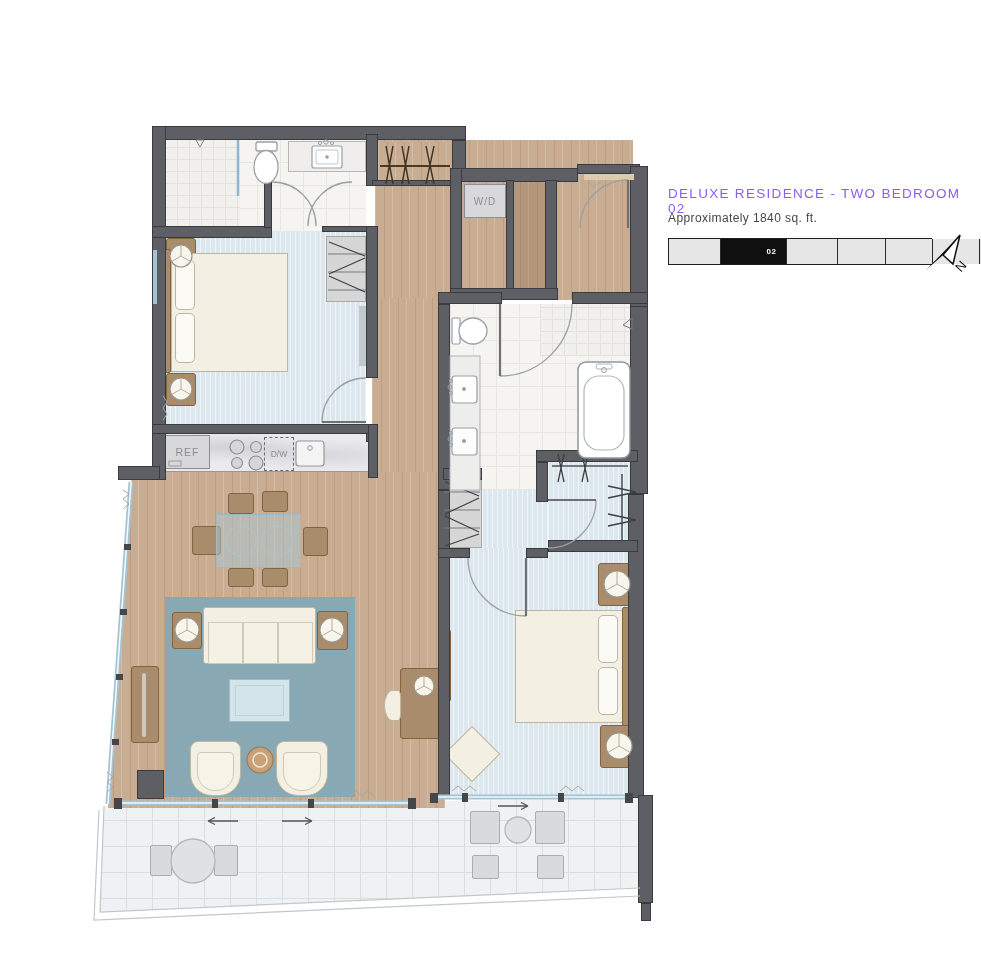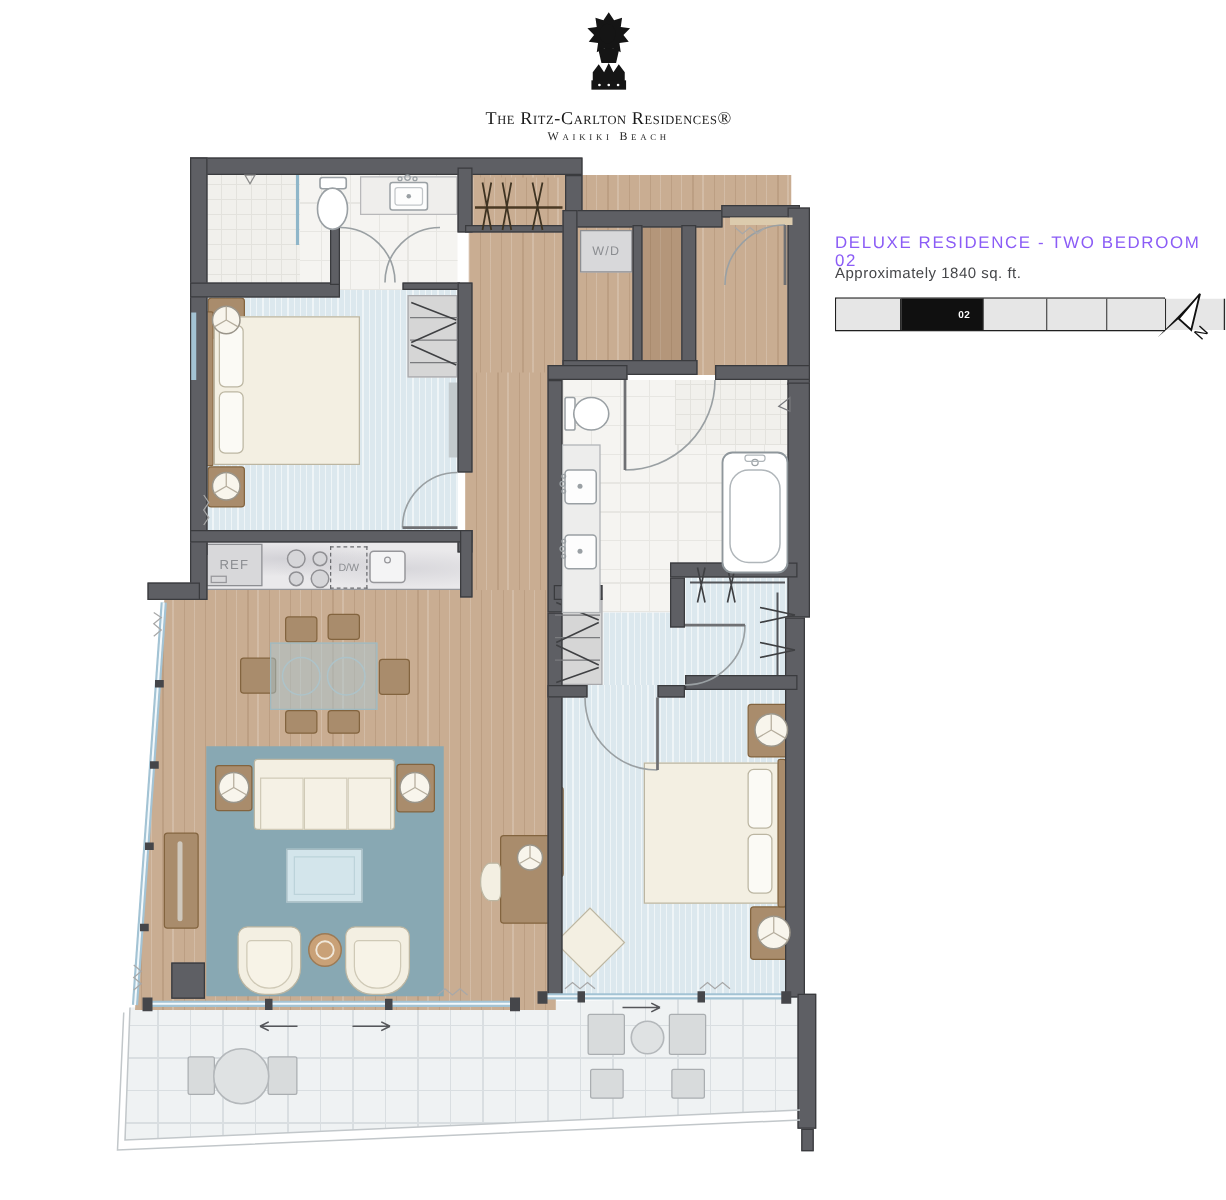--- a/index.html
+++ b/index.html
@@ -52,36 +52,20 @@
   .kp-active{background:#101010;color:#ffffff;font-size:8px;font-weight:bold;letter-spacing:.5px;}
   .sofa-cushion{position:absolute;top:14px;height:40px;border:1px solid #d0cab7;background:#f5f1e5;}
   .chair-u{position:absolute;left:6px;right:6px;top:10px;bottom:4px;border:1px solid #cfc9b6;
     border-radius:4px 4px 18px 18px;background:#f7f3e7;}
 </style>
 </head>
 <body>
 
 <div class="page">
 
-  <div class="brand">
-    <svg width="64" height="72" viewBox="0 0 120 132">
-      <g fill="#151515">
-        <polygon points="60,2 68,14 80,10 78,24 92,26 82,36 90,46 76,48 78,62 66,56 60,68 54,56 42,62 44,48 30,46 38,36 28,26 42,24 40,10 52,14"></polygon>
-        <ellipse cx="58" cy="34" rx="12" ry="15"></ellipse>
-        <path d="M44,56 L76,56 L71,78 L49,78 Z"></path>
-        <path d="M36,106 L36,92 L45,80 L53,92 L60,78 L67,92 L75,80 L84,92 L84,106 Z"></path>
-        <rect x="34" y="104" width="52" height="14"></rect>
-      </g>
-      <circle cx="46" cy="111" r="2" fill="#fff"></circle>
-      <circle cx="60" cy="111" r="2" fill="#fff"></circle>
-      <circle cx="74" cy="111" r="2" fill="#fff"></circle>
-    </svg>
-    <div class="name">The Ritz-Carlton Residences®</div>
-    <div class="loc">Waikiki Beach</div>
-  </div>
 
   <div class="unit-title">DELUXE RESIDENCE - TWO BEDROOM 02</div>
   <div class="unit-area">Approximately 1840 sq. ft.</div>
   <div class="kp-strip">
       <div class="kp-cell" style="flex: 15 0 15px;"></div>
       <div class="kp-cell kp-active" style="flex: 29 0 29px;">02</div>
       <div class="kp-cell" style="flex: 14 0 14px;"></div>
       <div class="kp-cell" style="flex: 11 0 11px;"></div>
       <div class="kp-cell" style="flex: 10 0 10px;"></div>
       <div class="kp-cell" style="flex: 10 0 10px;"></div>

